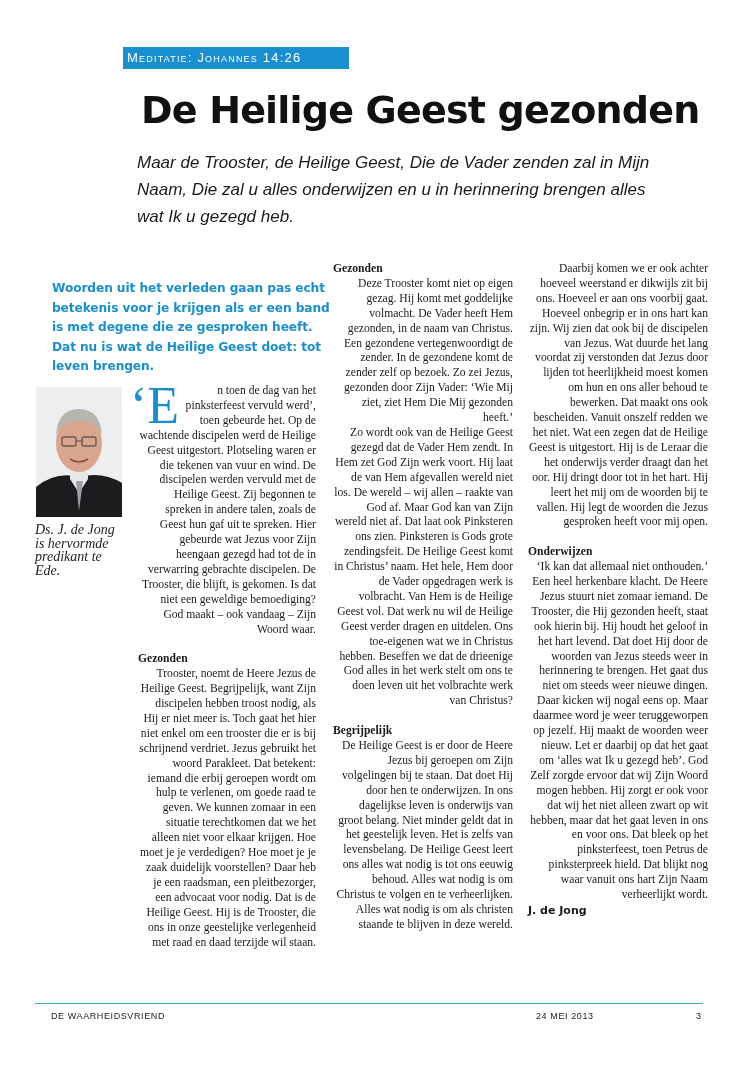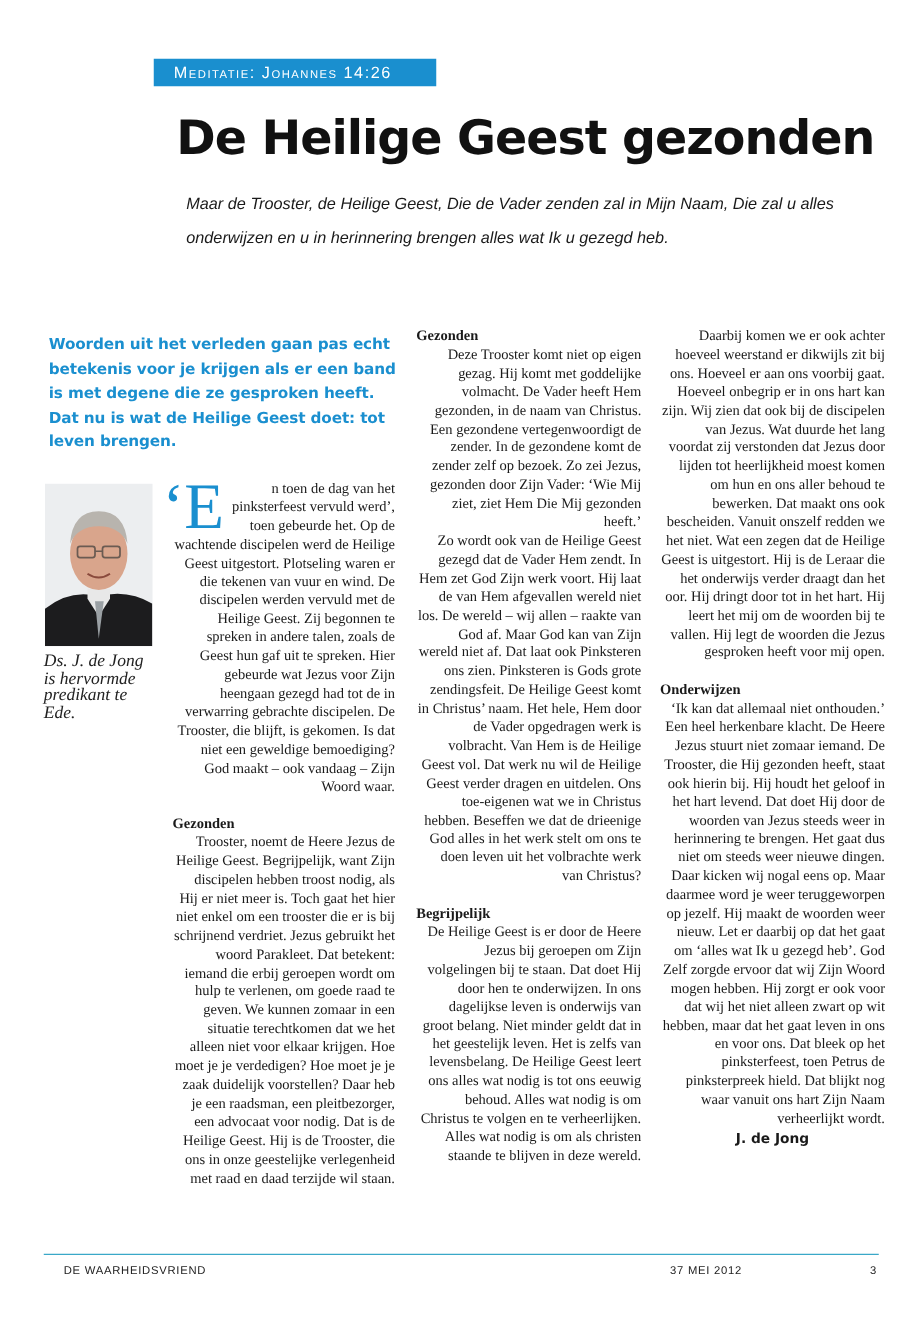--- a/index.html
+++ b/index.html
@@ -1,36 +1,36 @@
 <!DOCTYPE html>
 <html><head>
 <meta charset="utf-8">
 <style>
   html, body { margin: 0; padding: 0; background: #ffffff; }
   body { width: 738px; height: 1068px; position: relative; overflow: hidden; color: #1a1a1a; }
   .kicker {
     position: absolute; left: 123px; top: 47px; width: 226px; height: 22px;
     background: #1a8fcf; color: #ffffff;
     font-family: "Liberation Sans", sans-serif; font-size: 13px; letter-spacing: 1.2px;
-    line-height: 22px; padding-left: 16px; box-sizing: border-box; font-variant: small-caps;
+    line-height: 22px; padding-left: 4px; box-sizing: border-box; font-variant: small-caps;
   }
   .title {
     position: absolute; left: 141px; top: 84px; width: 600px;
     font-family: "DejaVu Sans", sans-serif; font-weight: bold; font-size: 38px;
     letter-spacing: -0.8px; color: #111111; margin: 0; line-height: 52px;
   }
   .verse {
-    position: absolute; left: 149px; top: 149px; width: 520px;
-    font-family: "Liberation Sans", sans-serif; font-style: italic; font-size: 13px;
+    position: absolute; left: 137px; top: 149px; width: 520px;
+    font-family: "Liberation Sans", sans-serif; font-style: italic; font-size: 17px;
     line-height: 27px; color: #1a1a1a; margin: 0;
   }
   .intro {
     position: absolute; left: 35px; top: 262px; width: 280px;
     font-family: "DejaVu Sans", sans-serif; font-weight: bold; font-size: 12.2px;
-    line-height: 19.6px; color: #1a8fcf; margin: 4px; letter-spacing: -0.1px;
+    line-height: 19.6px; color: #1a8fcf; margin: 17px; letter-spacing: -0.1px;
   }
   .photo {
     position: absolute; left: 36px; top: 387px; width: 86px; height: 130px;
     background: #eef0f2; overflow: hidden;
   }
   .caption {
     position: absolute; left: 35px; top: 523px; width: 90px;
     font-family: "Liberation Serif", serif; font-style: italic; font-size: 14px;
     line-height: 13.5px; color: #222; margin: 0;
   }
@@ -45,21 +45,21 @@
   .col1 { left: 138px; top: 384px; width: 178px; }
   .col2 { left: 333px; width: 180px; }
   .col3 { left: 528px; width: 180px; }
   .dropcap-wrap { position: relative; }
   .dropcap {
     float: left; font-family: "Liberation Serif", serif; font-size: 52px; line-height: 44px;
     color: #1a8fcf; margin: 0 4px -2px -8px;
   }
   .dropquote { color: #1a8fcf; }
   .signature {
-    text-align: center; font-family: "DejaVu Sans", sans-serif; font-weight: bold; font-size: 11px;
+    text-align: left; font-family: "DejaVu Sans", sans-serif; font-weight: bold; font-size: 11px;
     margin-top: 1px;
   }
   .footer-rule {
     position: absolute; left: 35px; top: 1003px; width: 668px; height: 1px; background: #3aa8c8;
   }
   .footer {
     position: absolute; top: 1011px; font-family: "Liberation Sans", sans-serif; font-size: 9px;
     letter-spacing: 0.6px; color: #222;
   }
   .footer-left { left: 35px; padding-left: 16px; }
@@ -113,14 +113,14 @@
 <div class="col col3">
   <p>Daarbij komen we er ook achter hoeveel weerstand er dikwijls zit bij ons. Hoeveel er aan ons voorbij gaat. Hoeveel onbegrip er in ons hart kan zijn. Wij zien dat ook bij de discipelen van Jezus. Wat duurde het lang voordat zij verstonden dat Jezus door lijden tot heerlijkheid moest komen om hun en ons aller behoud te bewerken. Dat maakt ons ook bescheiden. Vanuit onszelf redden we het niet. Wat een zegen dat de Heilige Geest is uitgestort. Hij is de Leraar die het onderwijs verder draagt dan het oor. Hij dringt door tot in het hart. Hij leert het mij om de woorden bij te vallen. Hij legt de woorden die Jezus gesproken heeft voor mij open.</p>
   <div class="gap"></div>
   <h3>Onderwijzen</h3>
   <p>‘Ik kan dat allemaal niet onthouden.’ Een heel herkenbare klacht. De Heere Jezus stuurt niet zomaar iemand. De Trooster, die Hij gezonden heeft, staat ook hierin bij. Hij houdt het geloof in het hart levend. Dat doet Hij door de woorden van Jezus steeds weer in herinnering te brengen. Het gaat dus niet om steeds weer nieuwe dingen. Daar kicken wij nogal eens op. Maar daarmee word je weer teruggeworpen op jezelf. Hij maakt de woorden weer nieuw. Let er daarbij op dat het gaat om ‘alles wat Ik u gezegd heb’. God Zelf zorgde ervoor dat wij Zijn Woord mogen hebben. Hij zorgt er ook voor dat wij het niet alleen zwart op wit hebben, maar dat het gaat leven in ons en voor ons. Dat bleek op het pinksterfeest, toen Petrus de pinksterpreek hield. Dat blijkt nog waar vanuit ons hart Zijn Naam verheerlijkt wordt.</p>
   <div class="signature">J. de Jong</div>
 </div>
 
 <div class="footer-rule"></div>
 <div class="footer footer-left">DE WAARHEIDSVRIEND</div>
-<div class="footer footer-date">37 MEI 2012</div>
+<div class="footer footer-date">24 MEI 2013</div>
 <div class="footer footer-page">3</div>
 
 </body></html>

